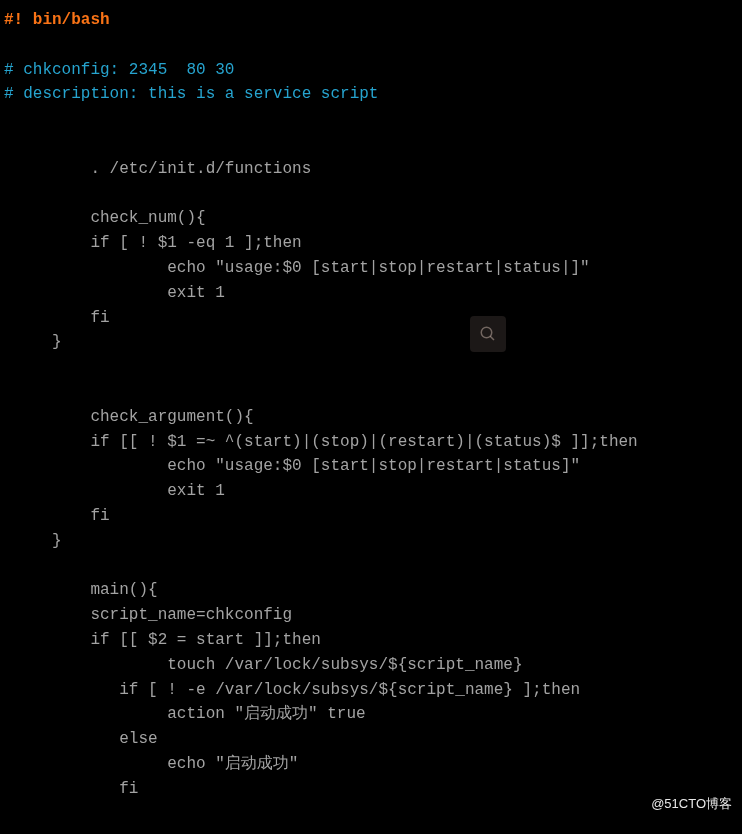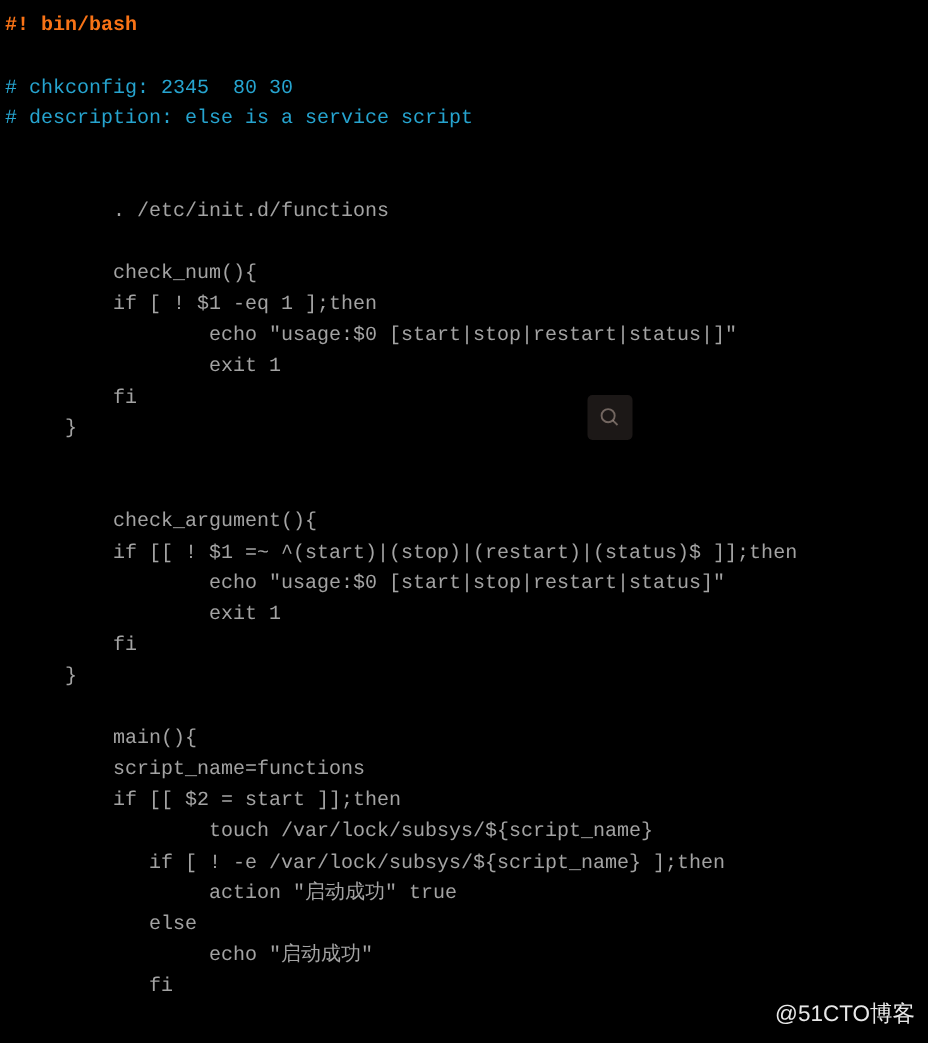--- a/index.html
+++ b/index.html
@@ -44,57 +44,57 @@
     }
     .search-icon-svg {
       width: 18px;
       height: 18px;
       stroke: rgba(200, 180, 170, 0.5);
       fill: none;
       stroke-width: 2;
     }
     .watermark {
       position: absolute;
-      bottom: 8px;
+      bottom: 20px;
       right: 10px;
       color: #e8e8e8;
       font-family: 'Microsoft YaHei', Arial, sans-serif;
-      font-size: 18px;
+      font-size: 13px;
       font-weight: normal;
     }
   </style>
 </head>
 <body>
 
 <div id="code-container">
     <div class="code-line shebang">#! bin/bash</div>
     <div class="code-line">&nbsp;</div>
     <div class="code-line comment"># chkconfig: 2345  80 30</div>
-    <div class="code-line comment"># description: else is a service script</div>
+    <div class="code-line comment"># description: this is a service script</div>
     <div class="code-line">&nbsp;</div>
     <div class="code-line">&nbsp;</div>
     <div class="code-line">         . /etc/init.d/functions</div>
     <div class="code-line">&nbsp;</div>
     <div class="code-line">         check_num(){</div>
     <div class="code-line">         if [ ! $1 -eq 1 ];then</div>
     <div class="code-line">                 echo "usage:$0 [start|stop|restart|status|]"</div>
     <div class="code-line">                 exit 1</div>
     <div class="code-line">         fi</div>
     <div class="code-line">     }</div>
     <div class="code-line">&nbsp;</div>
     <div class="code-line">&nbsp;</div>
     <div class="code-line">         check_argument(){</div>
     <div class="code-line">         if [[ ! $1 =~ ^(start)|(stop)|(restart)|(status)$ ]];then</div>
     <div class="code-line">                 echo "usage:$0 [start|stop|restart|status]"</div>
     <div class="code-line">                 exit 1</div>
     <div class="code-line">         fi</div>
     <div class="code-line">     }</div>
     <div class="code-line">&nbsp;</div>
     <div class="code-line">         main(){</div>
-    <div class="code-line">         script_name=functions</div>
+    <div class="code-line">         script_name=chkconfig</div>
     <div class="code-line">         if [[ $2 = start ]];then</div>
     <div class="code-line">                 touch /var/lock/subsys/${script_name}</div>
     <div class="code-line">            if [ ! -e /var/lock/subsys/${script_name} ];then</div>
     <div class="code-line">                 action "启动成功" true</div>
     <div class="code-line">            else</div>
     <div class="code-line">                 echo "启动成功"</div>
     <div class="code-line">            fi</div>
   </div>
 
 <div class="search-overlay">

